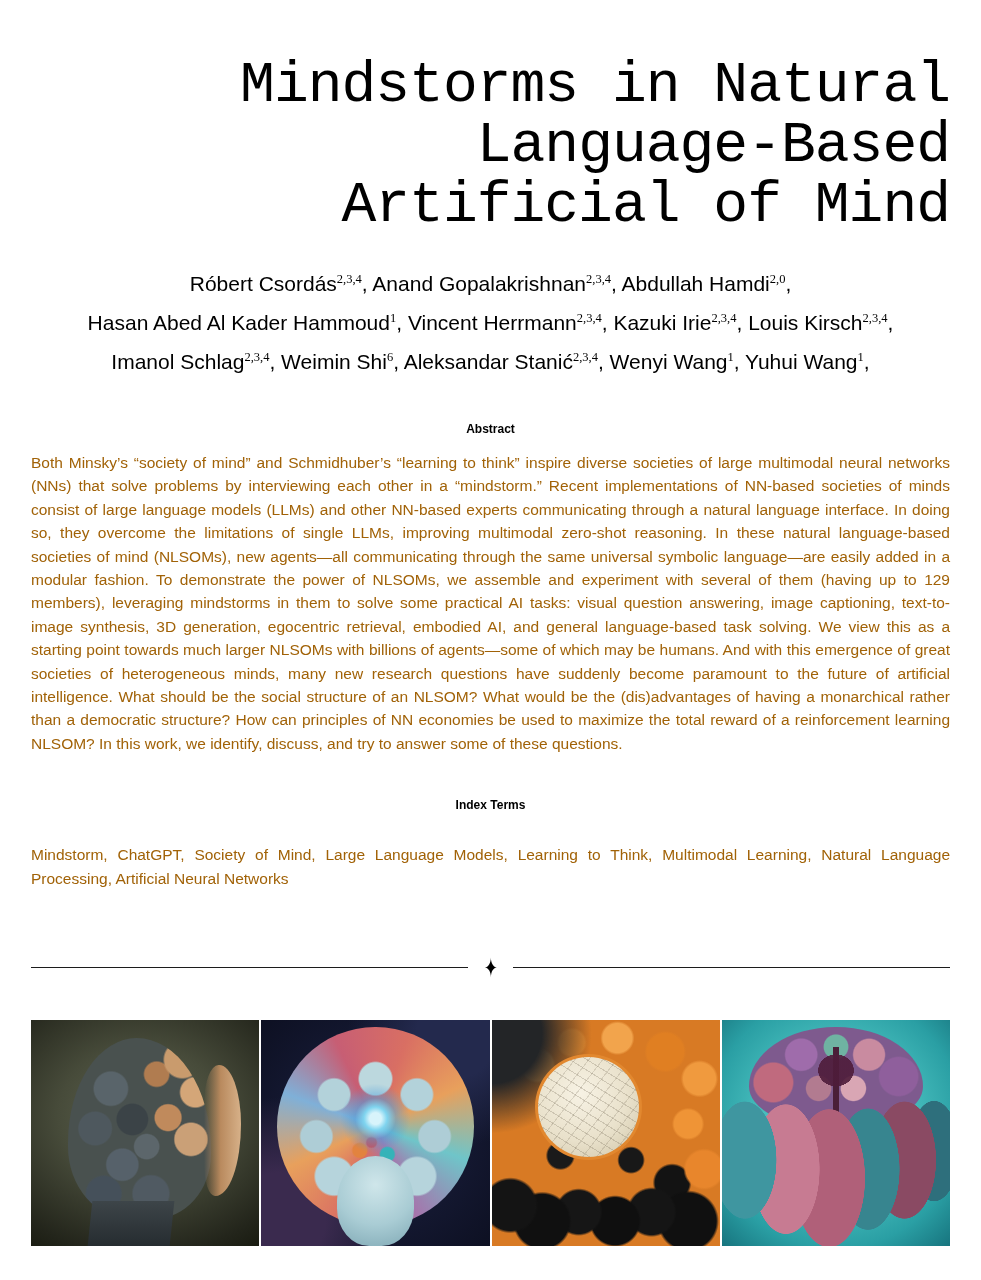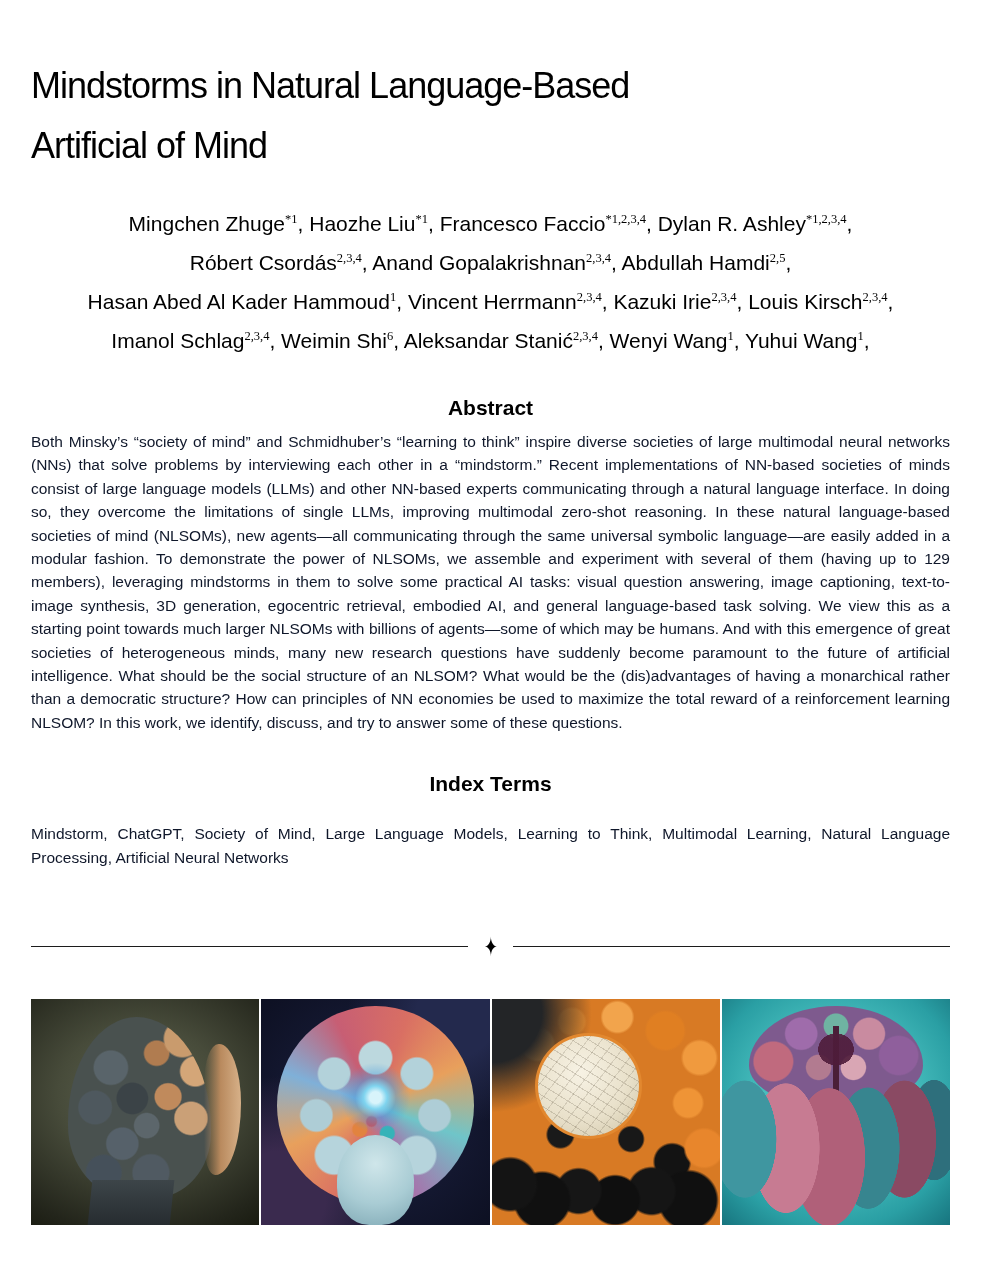--- a/index.html
+++ b/index.html
@@ -5,35 +5,35 @@
   html,body{margin:0;padding:0;background:#ffffff;}
   body{
     width:981px;height:1280px;overflow:hidden;
     font-family:"Liberation Sans",sans-serif;color:#000;
     -webkit-font-smoothing:antialiased;
   }
   .page{padding:0 31px;}
 
   
   .title{
-    margin-top:56px;text-align:left;
-    font-size:36px;line-height:60px;font-weight:400;letter-spacing:-1px;
+    margin-top:56px;text-align:right;
+    font-size:58px;line-height:60px;font-weight:400;letter-spacing:-1px;font-family:Liberation Mono, monospace;
   }
 
   
   .authors{margin-top:26px;text-align:center;font-size:21px;line-height:35px;font-weight:400;}
   .authors sup{font-size:12.5px;font-family:"Liberation Serif",serif;letter-spacing:0;}
 
   
-  .section-heading{margin-top:40px;text-align:center;font-weight:700;font-size:21px;line-height:20px;}
+  .section-heading{margin-top:40px;text-align:center;font-weight:700;font-size:12px;line-height:20px;}
 
   
   .body-text{
     margin-top:12px;font-size:15.5px;line-height:23.4px;
-    text-align:justify;color:#0f172a;
+    text-align:justify;color:#a16207;
   }
   .index-heading{}
   .index-text{text-align:justify;margin-top:28px;}
 
   
   .divider{
     margin-top:64px;display:flex;align-items:center;gap:14px;height:26px;
   }
   .divider .rule{flex:1;height:0;border-top:1.6px solid #1c1c1c;}
   .divider .ornament{
@@ -173,22 +173,21 @@
 <body>
 
 <div class="page">
 
   <div class="title">
     <div>Mindstorms in Natural Language-Based</div>
     <div>Artificial of Mind</div>
   </div>
 
   <div class="authors">
-      <div class="author-line">Mingchen Zhuge<sup>*1</sup>, Haozhe Liu<sup>*1</sup>, Francesco Faccio<sup>*1,2,3,4</sup>, Dylan R. Ashley<sup>*1,2,3,4</sup>,</div>
-      <div class="author-line">Róbert Csordás<sup>2,3,4</sup>, Anand Gopalakrishnan<sup>2,3,4</sup>, Abdullah Hamdi<sup>2,5</sup>,</div>
+      <div class="author-line">Róbert Csordás<sup>2,3,4</sup>, Anand Gopalakrishnan<sup>2,3,4</sup>, Abdullah Hamdi<sup>2,0</sup>,</div>
       <div class="author-line">Hasan Abed Al Kader Hammoud<sup>1</sup>, Vincent Herrmann<sup>2,3,4</sup>, Kazuki Irie<sup>2,3,4</sup>, Louis Kirsch<sup>2,3,4</sup>,</div>
       <div class="author-line">Imanol Schlag<sup>2,3,4</sup>, Weimin Shi<sup>6</sup>, Aleksandar Stanić<sup>2,3,4</sup>, Wenyi Wang<sup>1</sup>, Yuhui Wang<sup>1</sup>,</div>
     </div>
 
   <div class="section-heading">Abstract</div>
   <div class="body-text">Both Minsky’s “society of mind” and Schmidhuber’s “learning to think” inspire diverse societies of large multimodal neural networks (NNs) that solve problems by interviewing each other in a “mindstorm.” Recent implementations of NN-based societies of minds consist of large language models (LLMs) and other NN-based experts communicating through a natural language interface. In doing so, they overcome the limitations of single LLMs, improving multimodal zero-shot reasoning. In these natural language-based societies of mind (NLSOMs), new agents—all communicating through the same universal symbolic language—are easily added in a modular fashion. To demonstrate the power of NLSOMs, we assemble and experiment with several of them (having up to 129 members), leveraging mindstorms in them to solve some practical AI tasks: visual question answering, image captioning, text-to-image synthesis, 3D generation, egocentric retrieval, embodied AI, and general language-based task solving. We view this as a starting point towards much larger NLSOMs with billions of agents—some of which may be humans. And with this emergence of great societies of heterogeneous minds, many new research questions have suddenly become paramount to the future of artificial intelligence. What should be the social structure of an NLSOM? What would be the (dis)advantages of having a monarchical rather than a democratic structure? How can principles of NN economies be used to maximize the total reward of a reinforcement learning NLSOM? In this work, we identify, discuss, and try to answer some of these questions.</div>
 
   <div class="section-heading index-heading">Index Terms</div>
   <div class="body-text index-text">Mindstorm, ChatGPT, Society of Mind, Large Language Models, Learning to Think, Multimodal Learning, Natural Language Processing, Artificial Neural Networks</div>
 

